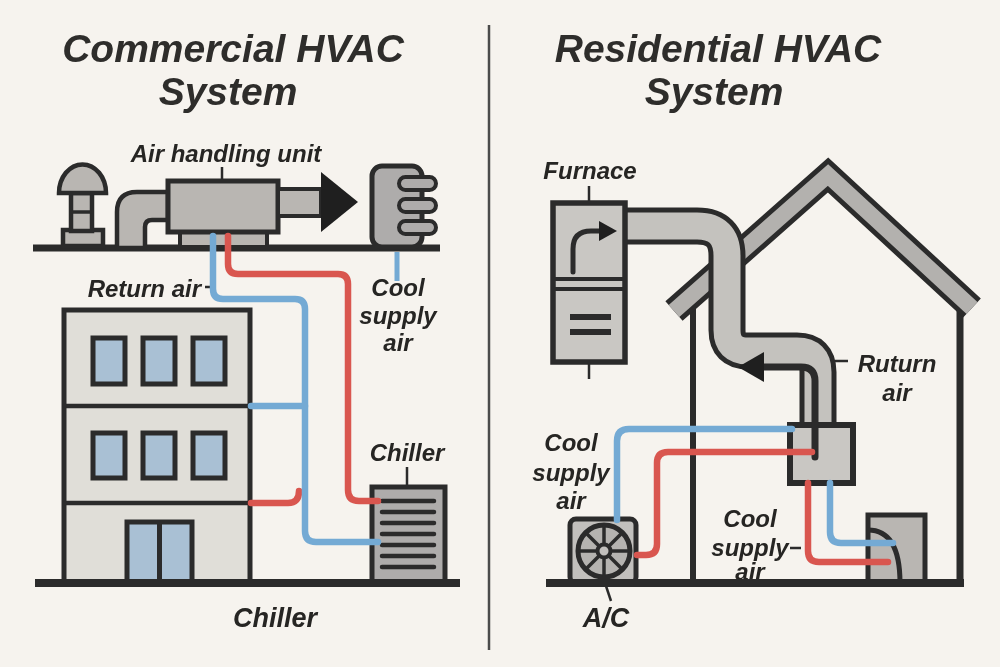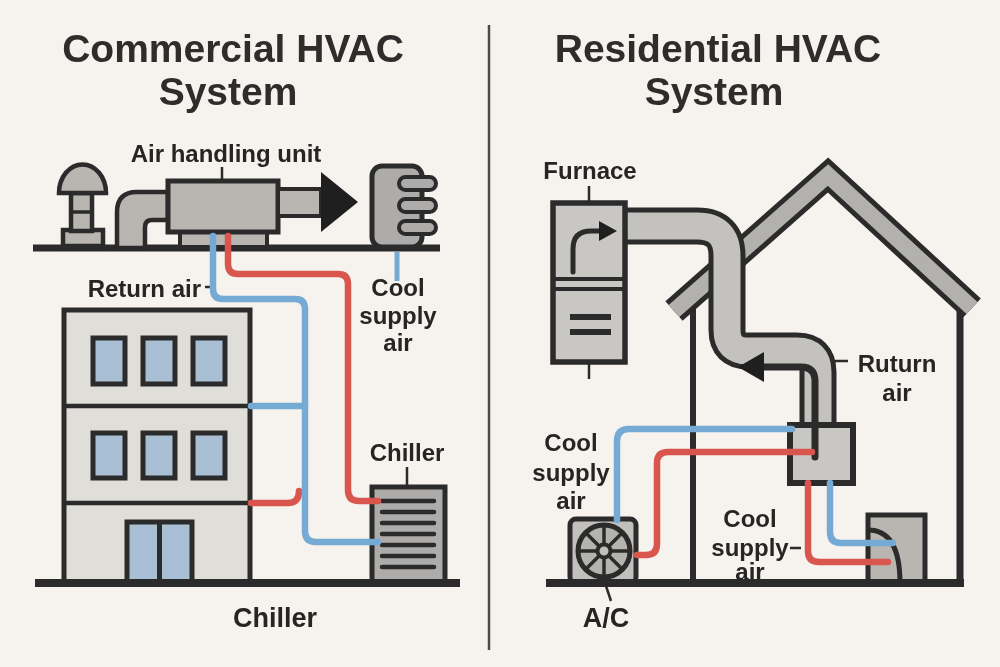--- a/index.html
+++ b/index.html
@@ -1,16 +1,16 @@
 <!DOCTYPE html>
 <html><head>
 <meta charset="utf-8">
 <style>
   html,body{margin:0;padding:0;background:#f6f3ee;}
-  .stage{width:1000px;height:667px;position:relative;overflow:hidden;background:#b91c1c;}
+  .stage{width:1000px;height:667px;position:relative;overflow:hidden;background:#b91c1c;font-style:italic;}
   svg{display:block;}
   text{font-family:"Liberation Sans", sans-serif;fill:#262523;}
   .title{font-size:39px;font-weight:bold;fill:#2e2d2b;}
   .lbl{font-size:24px;font-weight:bold;}
   .cap{font-size:27px;font-weight:bold;}
   .mid{text-anchor:middle;}
   .enda{text-anchor:end;}
 </style>
 </head>
 <body>

